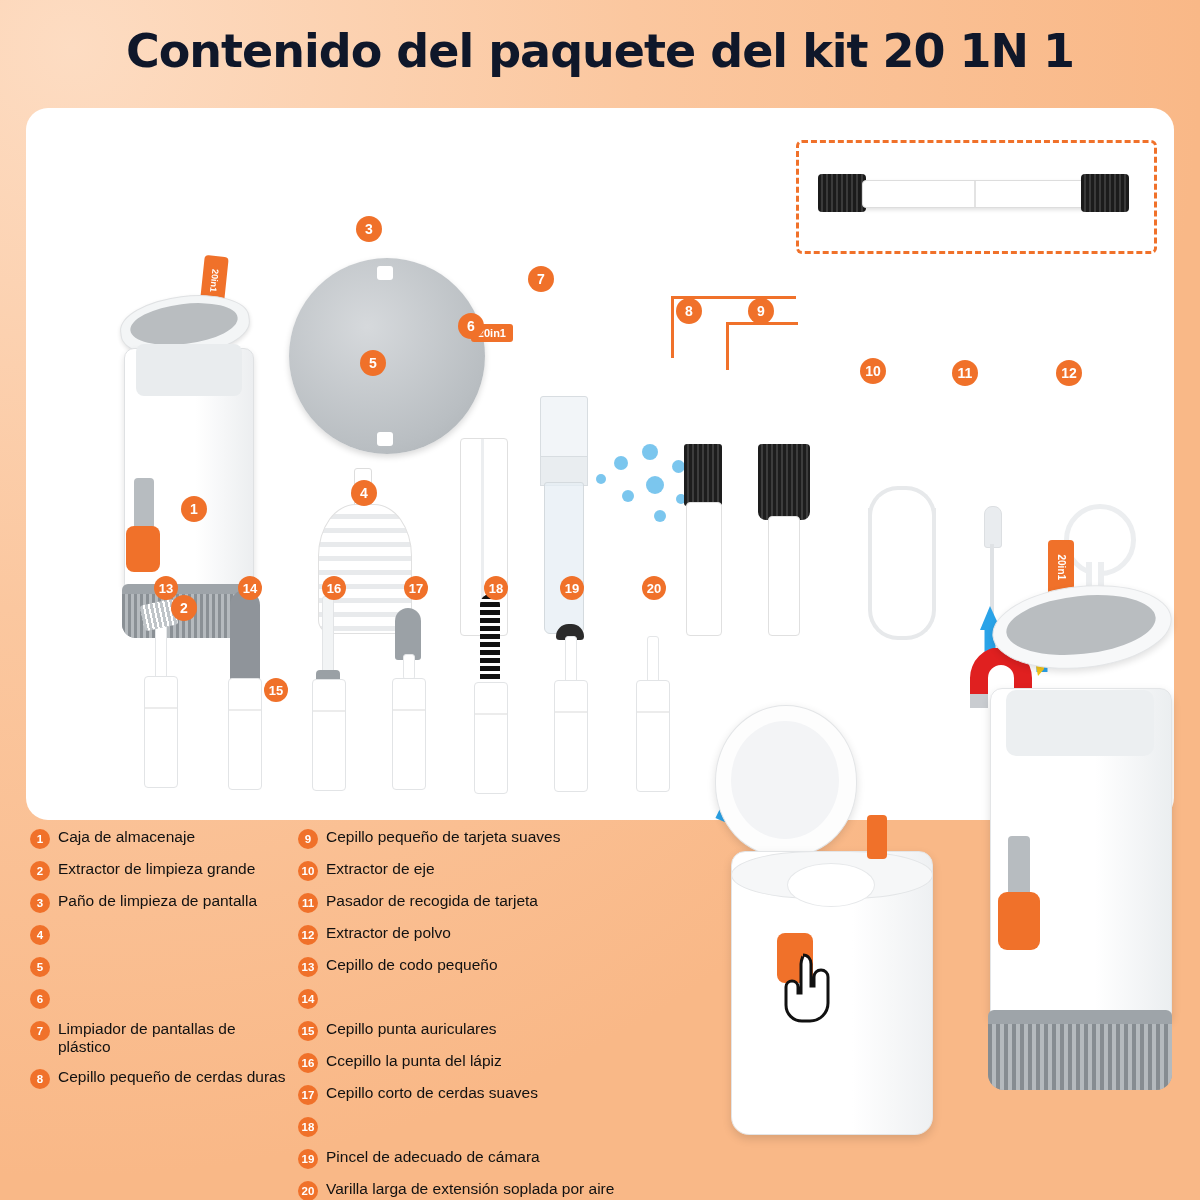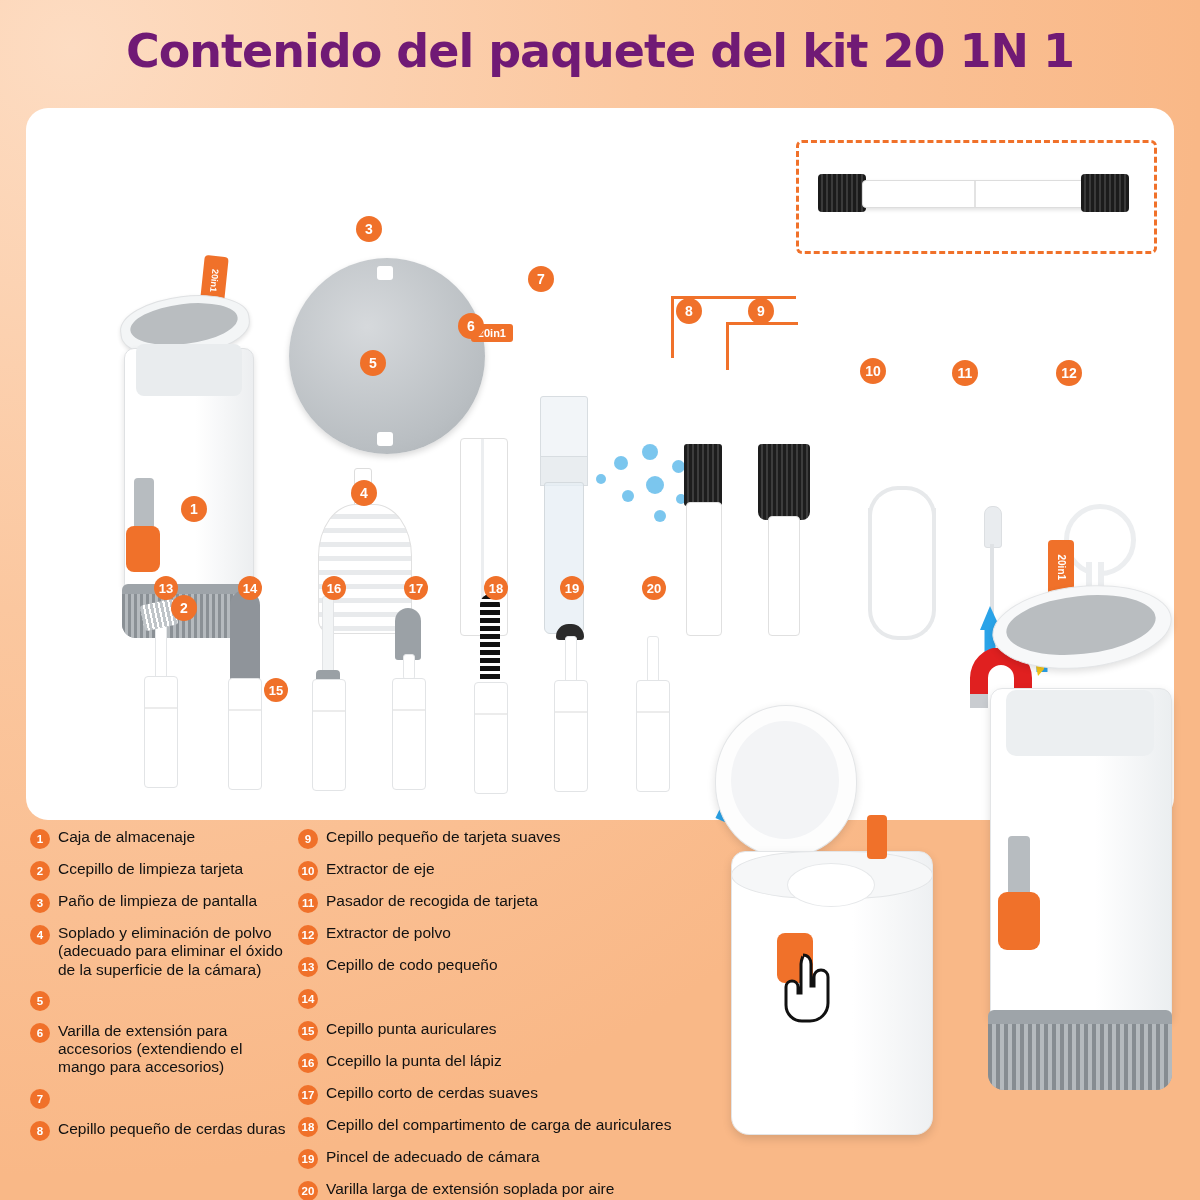--- a/index.html
+++ b/index.html
@@ -16,21 +16,21 @@
     background:
       radial-gradient(circle at 6% 4%, #fddcc2 0%, #fbc79f 35%, #f9b887 70%);
   }
   .title{
     position:absolute;top:24px;left:0;width:100%;
     text-align:center;
     font-family:"DejaVu Sans", sans-serif;
     font-weight:bold;
     font-size:46px;
     letter-spacing:-1px;
-    color:#701a75;
+    color:#0f172a;
     white-space:nowrap;
   }
   
   .panel{
     position:absolute;left:26px;top:108px;
     width:1148px;height:712px;
     background:#ffffff;
     border-radius:22px;
   }
   
@@ -403,39 +403,38 @@
 </div>
 
 <div class="legend">
   <div class="col" id="legend-left" style="left:0;width:262px;">
       <div class="lrow">
         <div class="b">1</div>
         <div class="t">Caja de almacenaje</div>
       </div>
       <div class="lrow">
         <div class="b">2</div>
-        <div class="t">Ccepillo de limpieza tarjeta</div>
+        <div class="t">Extractor de limpieza grande</div>
       </div>
       <div class="lrow">
         <div class="b">3</div>
         <div class="t">Paño de limpieza de pantalla</div>
       </div>
       <div class="lrow">
         <div class="b">4</div>
-        <div class="t">Soplado y eliminación de polvo (adecuado para eliminar el óxido de la superficie de la cámara)</div>
       </div>
       <div class="lrow">
         <div class="b">5</div>
       </div>
       <div class="lrow">
         <div class="b">6</div>
-        <div class="t">Varilla de extensión para accesorios (extendiendo el mango para accesorios)</div>
       </div>
       <div class="lrow">
         <div class="b">7</div>
+        <div class="t">Limpiador de pantallas de plástico</div>
       </div>
       <div class="lrow">
         <div class="b">8</div>
         <div class="t">Cepillo pequeño de cerdas duras</div>
       </div>
     </div>
   <div class="col" id="legend-right" style="left:268px;width:400px;">
       <div class="lrow">
         <div class="b">9</div>
         <div class="t">Cepillo pequeño de tarjeta suaves</div>
@@ -466,21 +465,20 @@
       <div class="lrow">
         <div class="b">16</div>
         <div class="t">Ccepillo la punta del lápiz</div>
       </div>
       <div class="lrow">
         <div class="b">17</div>
         <div class="t">Cepillo corto de cerdas suaves</div>
       </div>
       <div class="lrow">
         <div class="b">18</div>
-        <div class="t">Cepillo del compartimento de carga de auriculares</div>
       </div>
       <div class="lrow">
         <div class="b">19</div>
         <div class="t">Pincel de adecuado de cámara</div>
       </div>
       <div class="lrow">
         <div class="b">20</div>
         <div class="t">Varilla larga de extensión soplada por aire</div>
       </div>
     </div>

